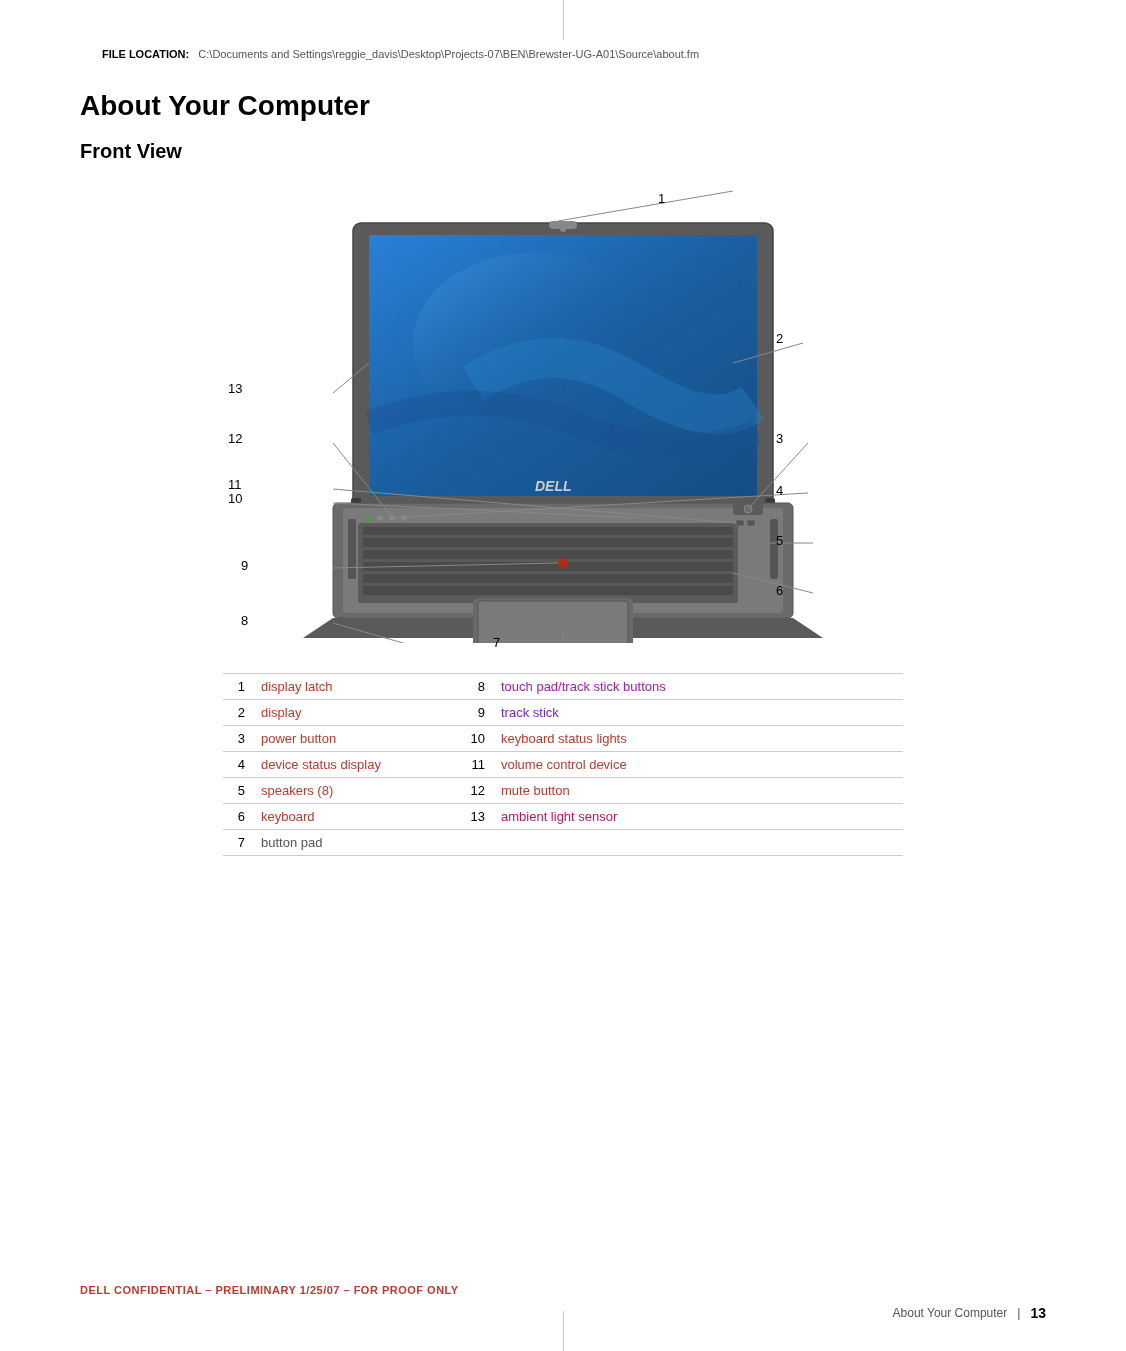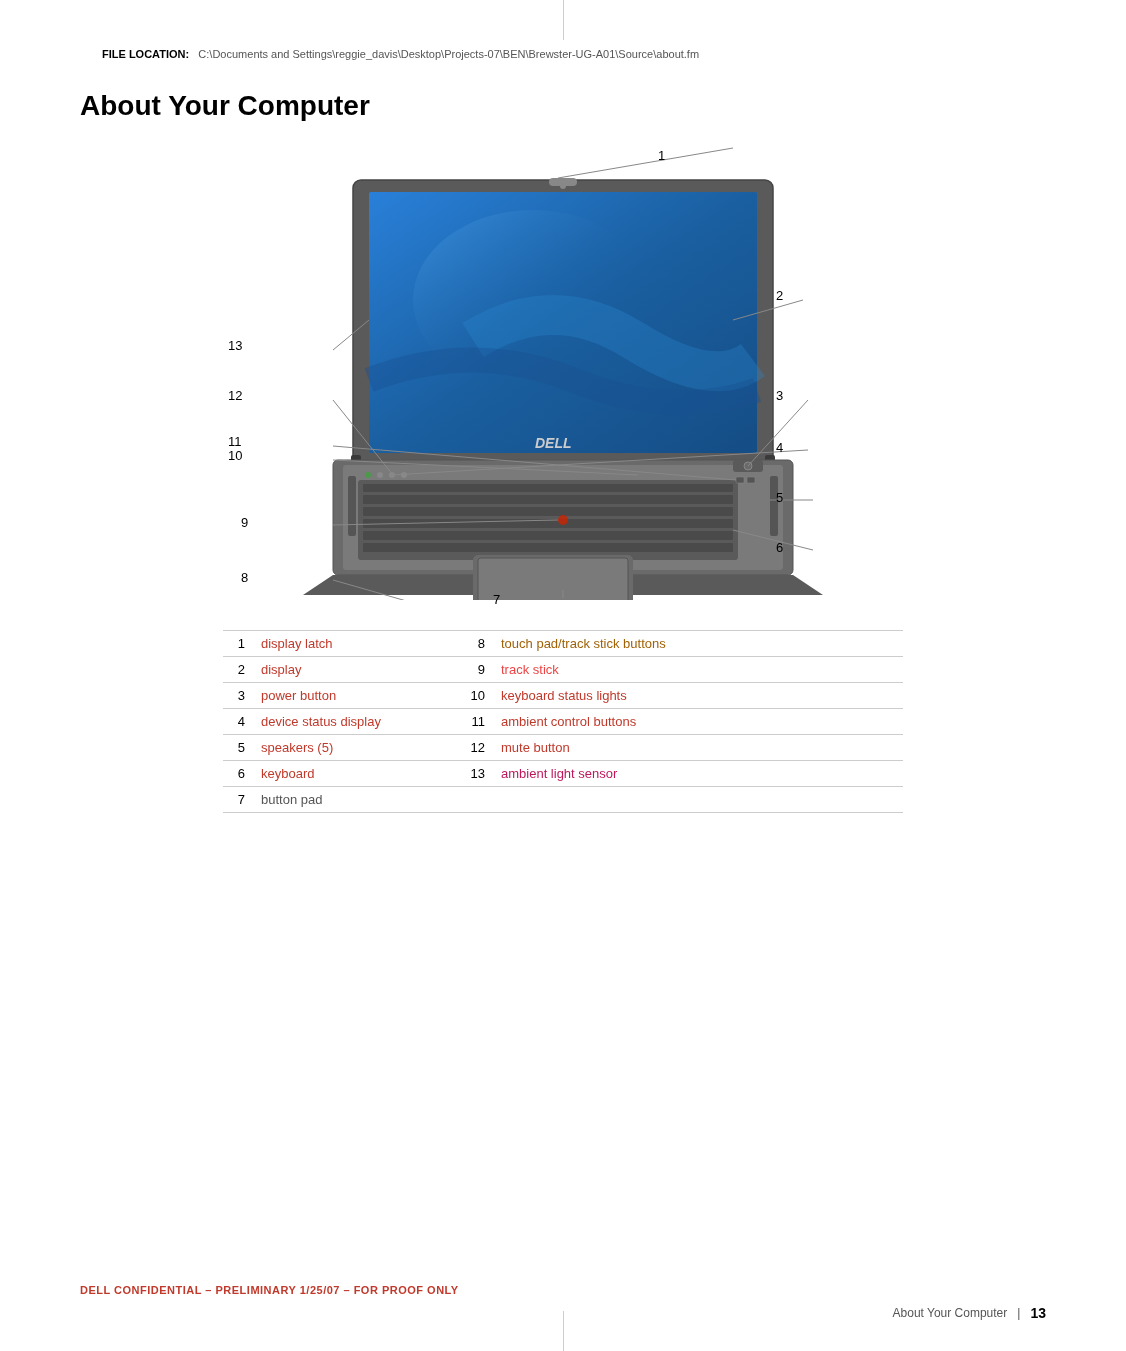--- a/index.html
+++ b/index.html
@@ -167,20 +167,21 @@
 <div class="top-border"></div>
 
 <div class="file-location">
   <span class="label">FILE LOCATION:</span>
   &nbsp;
   <span>C:\Documents and Settings\reggie_davis\Desktop\Projects-07\BEN\Brewster-UG-A01\Source\about.fm</span>
 </div>
 
 <div class="main-content">
   <div class="page-title">About Your Computer</div>
+  <div class="section-title">Front View</div>
 
   <div class="diagram-container">
     <div class="laptop-area">
 
       <svg class="laptop-svg" width="580" height="460" viewBox="0 0 580 460">
 
         <rect x="80" y="40" width="420" height="285" rx="8" ry="8" fill="#5a5a5a" stroke="#444" stroke-width="1.5"></rect>
 
         <rect x="96" y="52" width="388" height="261" rx="2" ry="2" fill="#1a6bbf"></rect>
 
@@ -294,43 +295,43 @@
       <div class="callout" style="top:248px; left:15px;">12</div>
       <div class="callout" style="top:198px; left:15px;">13</div>
     </div>
 
     <table class="parts-table">
       <tbody id="parts-tbody">
       <tr>
     <td class="num">1</td>
     <td class="part-name" style="color:#c0392b">display latch</td>
     <td class="num2">8</td>
-    <td class="part-name2" style="color:#a16207">touch pad/track stick buttons</td>
+    <td class="part-name2" style="color:#a21caf">touch pad/track stick buttons</td>
   </tr>
           <tr>
     <td class="num">2</td>
     <td class="part-name" style="color:#c0392b">display</td>
     <td class="num2">9</td>
-    <td class="part-name2" style="color:#ef4444">track stick</td>
+    <td class="part-name2" style="color:#6d28d9">track stick</td>
   </tr>
           <tr>
     <td class="num">3</td>
     <td class="part-name" style="color:#c0392b">power button</td>
     <td class="num2">10</td>
     <td class="part-name2" style="color:#c0392b">keyboard status lights</td>
   </tr>
           <tr>
     <td class="num">4</td>
     <td class="part-name" style="color:#c0392b">device status display</td>
     <td class="num2">11</td>
-    <td class="part-name2" style="color:#c0392b">ambient control buttons</td>
+    <td class="part-name2" style="color:#c0392b">volume control device</td>
   </tr>
           <tr>
     <td class="num">5</td>
-    <td class="part-name" style="color:#c0392b">speakers (5)</td>
+    <td class="part-name" style="color:#c0392b">speakers (8)</td>
     <td class="num2">12</td>
     <td class="part-name2" style="color:#c0392b">mute button</td>
   </tr>
           <tr>
     <td class="num">6</td>
     <td class="part-name" style="color:#c0392b">keyboard</td>
     <td class="num2">13</td>
     <td class="part-name2" style="color:#be185d">ambient light sensor</td>
   </tr>
           <tr>

